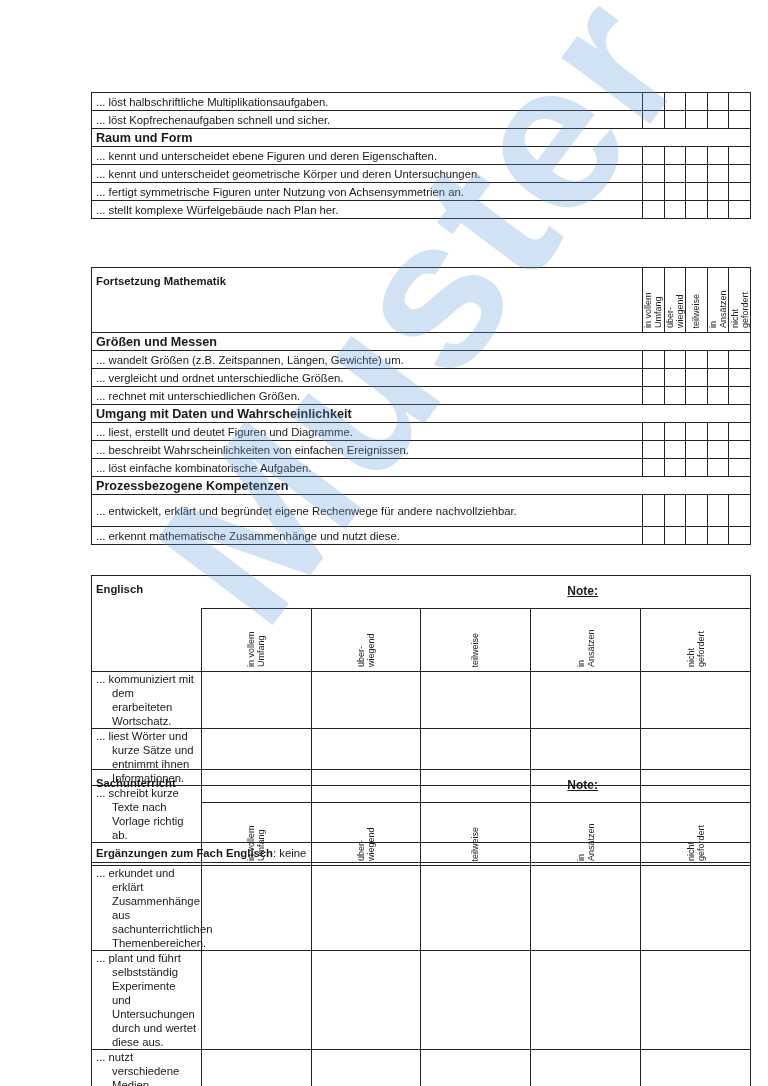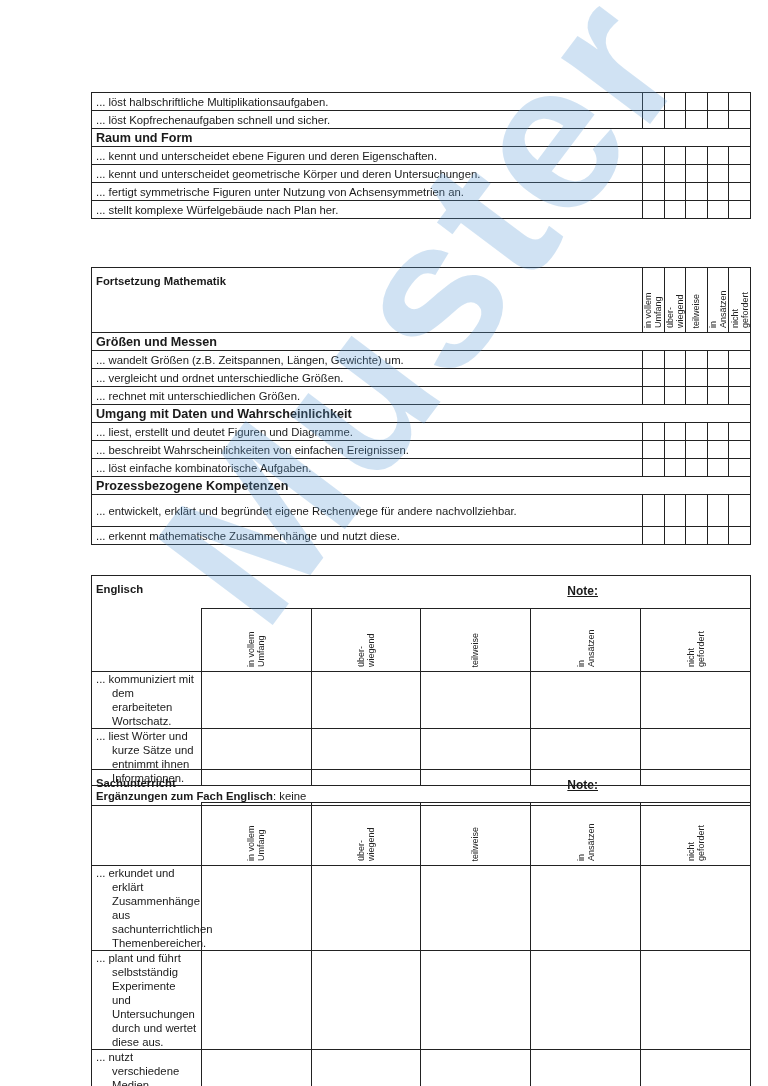--- a/index.html
+++ b/index.html
@@ -254,20 +254,30 @@
       <tr class="r1">
         <td>
           <span class="wrap">... liest Wörter und kurze Sätze und entnimmt ihnen Informationen.</span>
         </td>
         <td class="c"></td>
         <td class="c"></td>
         <td class="c"></td>
         <td class="c"></td>
         <td class="c"></td>
       </tr>
+      <tr class="r1">
+        <td>
+          <span class="wrap">... schreibt kurze Texte nach Vorlage richtig ab.</span>
+        </td>
+        <td class="c"></td>
+        <td class="c"></td>
+        <td class="c"></td>
+        <td class="c"></td>
+        <td class="c"></td>
+      </tr>
       <tr>
         <td class="foot" colspan="6"><b>Ergänzungen zum Fach Englisch</b><span>: keine</span></td>
       </tr>
     </tbody>
 </table>
 
 <table class="tbl" style="top:769px">
   <tbody id="t4">
     <tr>
       <td class="subj" colspan="6" style="height:26px; border-bottom:none;">

